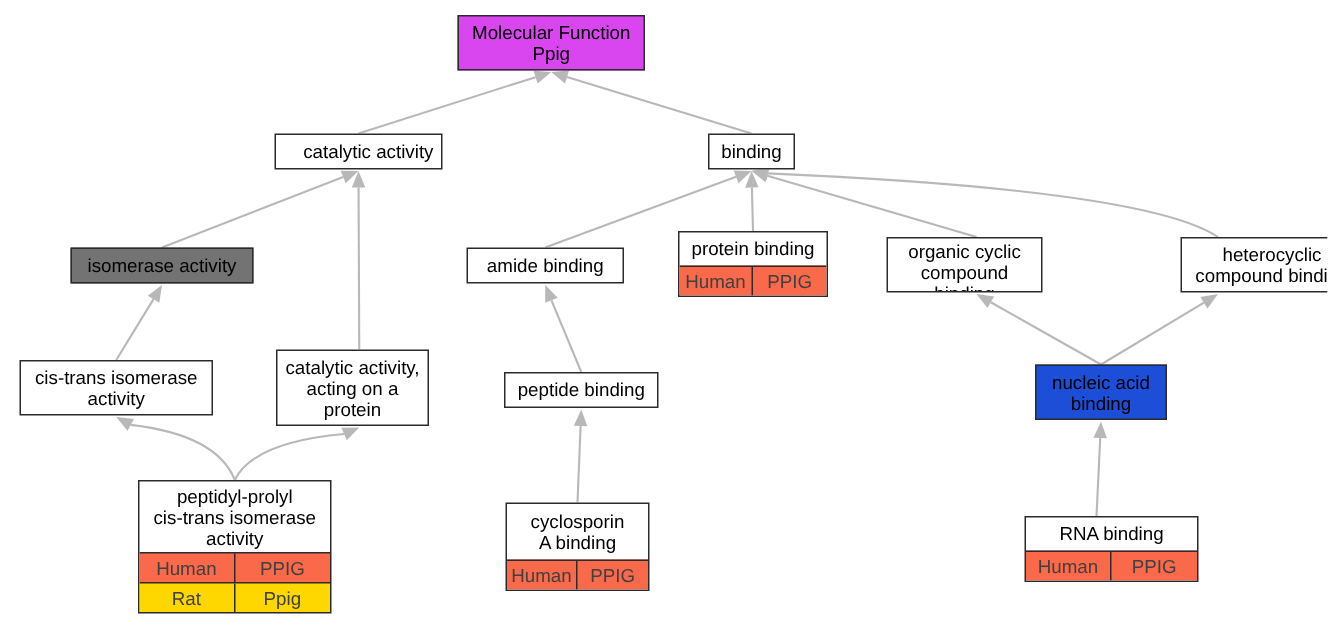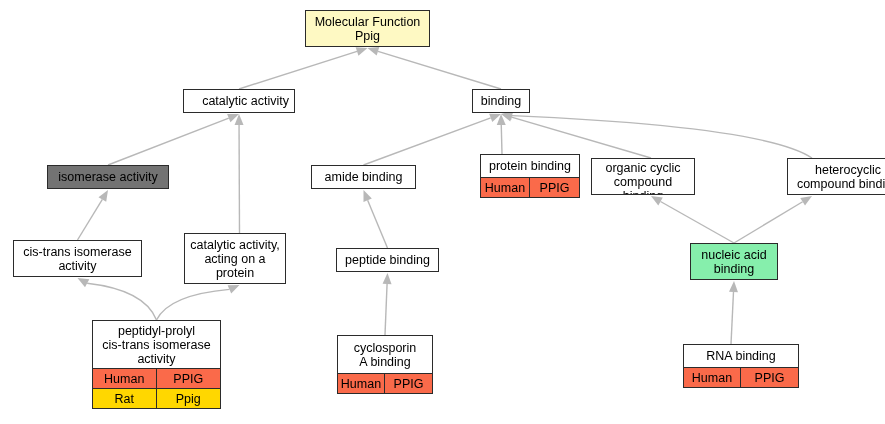--- a/index.html
+++ b/index.html
@@ -50,21 +50,21 @@
     border-top: 1.5px solid #2b2b2b;
     height: 20px;
     box-sizing: border-box;
   }
   .anno-cell {
     flex: 1 1 50%;
     display: flex;
     align-items: center;
     justify-content: center;
     font-size: 12.5px;
-    color: #000000;
+    color: #404040;
     box-sizing: border-box;
   }
   .anno-cell.left {
     border-right: 1.5px solid #2b2b2b;
   }
 </style>
 </head>
 <body>
 
 <div id="canvas">
@@ -128,37 +128,37 @@
       <g>
         <path d="M 385 335 L 387.0638353435091 283.9913493435714" fill="none" stroke="#b8b8b8" stroke-width="1.4"></path>
         <polygon points="387.5,273 391.5602964386065,284.1697803394086 382.5673742484117,283.81291834773424" fill="#b8b8b8"></polygon>
       </g>
       <g>
         <path d="M 731 344 L 733.4849405507156 291.9879349180682" fill="none" stroke="#b8b8b8" stroke-width="1.4"></path>
         <polygon points="734,281 737.9800048353799,292.1986410564119 728.9898762660513,291.77722877972457" fill="#b8b8b8"></polygon>
       </g>
     </svg>
   <div id="node-layer">
-      <div class="node" style="left: 305px; top: 10px; width: 125px; height: 37px; border-color: rgb(43, 43, 43); background: #fef9c3;">
+      <div class="node" style="left: 305px; top: 10px; width: 125px; height: 37px; border-color: rgb(43, 43, 43); background: #d946ef;">
         <div class="node-label">Molecular Function
 Ppig</div>
       </div>
       <div class="node" style="left: 183px; top: 89px; width: 112px; height: 24px; border-color: rgb(43, 43, 43); background: rgb(255, 255, 255); align-items: flex-end;">
         <div class="node-label">catalytic activity</div>
       </div>
       <div class="node" style="left: 472px; top: 89px; width: 58px; height: 24px; border-color: rgb(43, 43, 43); background: rgb(255, 255, 255);">
         <div class="node-label">binding</div>
       </div>
       <div class="node" style="left: 47px; top: 165px; width: 122px; height: 24px; border-color: rgb(43, 43, 43); background: #737373;">
         <div class="node-label">isomerase activity</div>
       </div>
       <div class="node" style="left: 311px; top: 165px; width: 105px; height: 24px; border-color: rgb(43, 43, 43); background: rgb(255, 255, 255); justify-content: flex-end;">
         <div class="node-label">amide binding</div>
       </div>
-      <div class="node" style="left: 452px; top: 154px; width: 100px; height: 44px; border-color: rgb(43, 43, 43); background: rgb(255, 255, 255); margin-left: 28px;">
+      <div class="node" style="left: 452px; top: 154px; width: 100px; height: 44px; border-color: rgb(43, 43, 43); background: rgb(255, 255, 255);">
         <div class="node-label">protein binding</div>
         <div class="anno-row" style="border-top-color: rgb(43, 43, 43); background: rgb(250, 106, 74);">
           <div class="anno-cell left" style="border-right-color: rgb(43, 43, 43);">Human</div>
           <div class="anno-cell">PPIG</div>
         </div>
       </div>
       <div class="node" style="left: 591px; top: 158px; width: 104px; height: 37px; border-color: rgb(43, 43, 43); background: rgb(255, 255, 255);">
         <div class="node-label">organic cyclic
 compound binding</div>
       </div>
@@ -171,21 +171,21 @@
 activity</div>
       </div>
       <div class="node" style="left: 184px; top: 233px; width: 102px; height: 51px; border-color: rgb(43, 43, 43); background: rgb(255, 255, 255);">
         <div class="node-label">catalytic activity,
 acting on a
 protein</div>
       </div>
       <div class="node" style="left: 336px; top: 248px; width: 103px; height: 24px; border-color: rgb(43, 43, 43); background: rgb(255, 255, 255);">
         <div class="node-label">peptide binding</div>
       </div>
-      <div class="node" style="left: 690px; top: 243px; width: 88px; height: 37px; border-color: rgb(43, 43, 43); background: #86efac;">
+      <div class="node" style="left: 690px; top: 243px; width: 88px; height: 37px; border-color: rgb(43, 43, 43); background: #1d4ed8;">
         <div class="node-label">nucleic acid
 binding</div>
       </div>
       <div class="node" style="left: 92px; top: 320px; width: 129px; height: 89px; border-color: rgb(43, 43, 43); background: rgb(255, 255, 255);">
         <div class="node-label">peptidyl-prolyl
 cis-trans isomerase
 activity</div>
         <div class="anno-row" style="border-top-color: rgb(43, 43, 43); background: rgb(250, 106, 74);">
           <div class="anno-cell left" style="border-right-color: rgb(43, 43, 43);">Human</div>
           <div class="anno-cell">PPIG</div>

